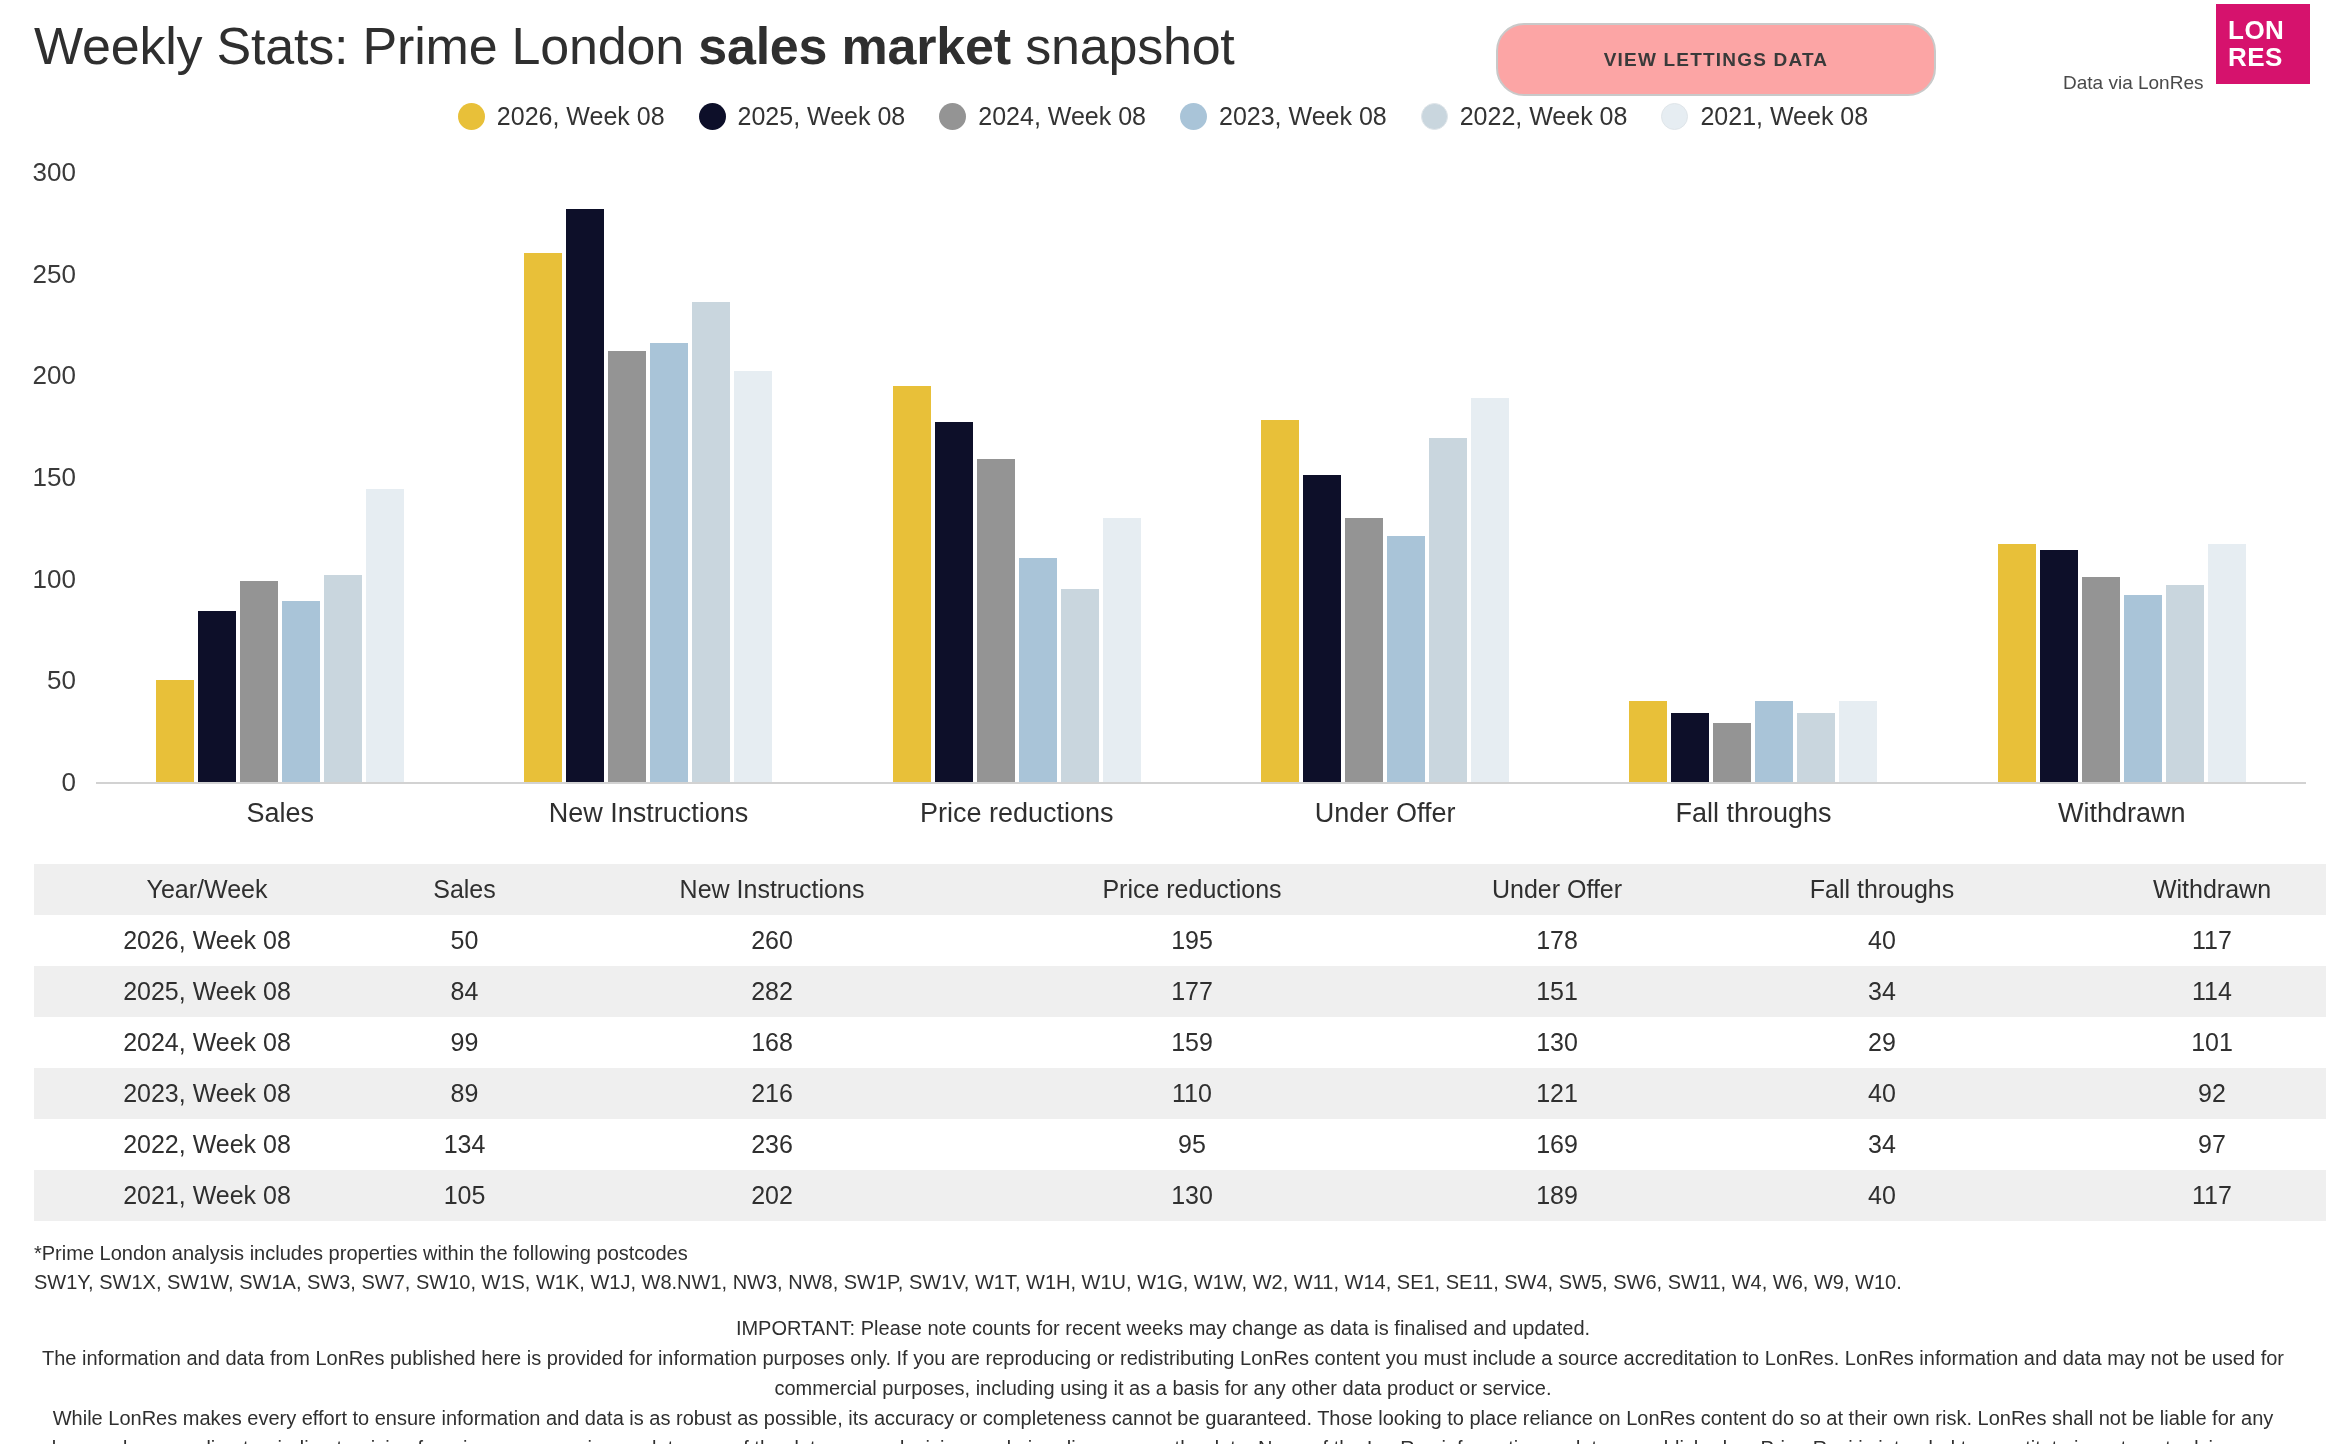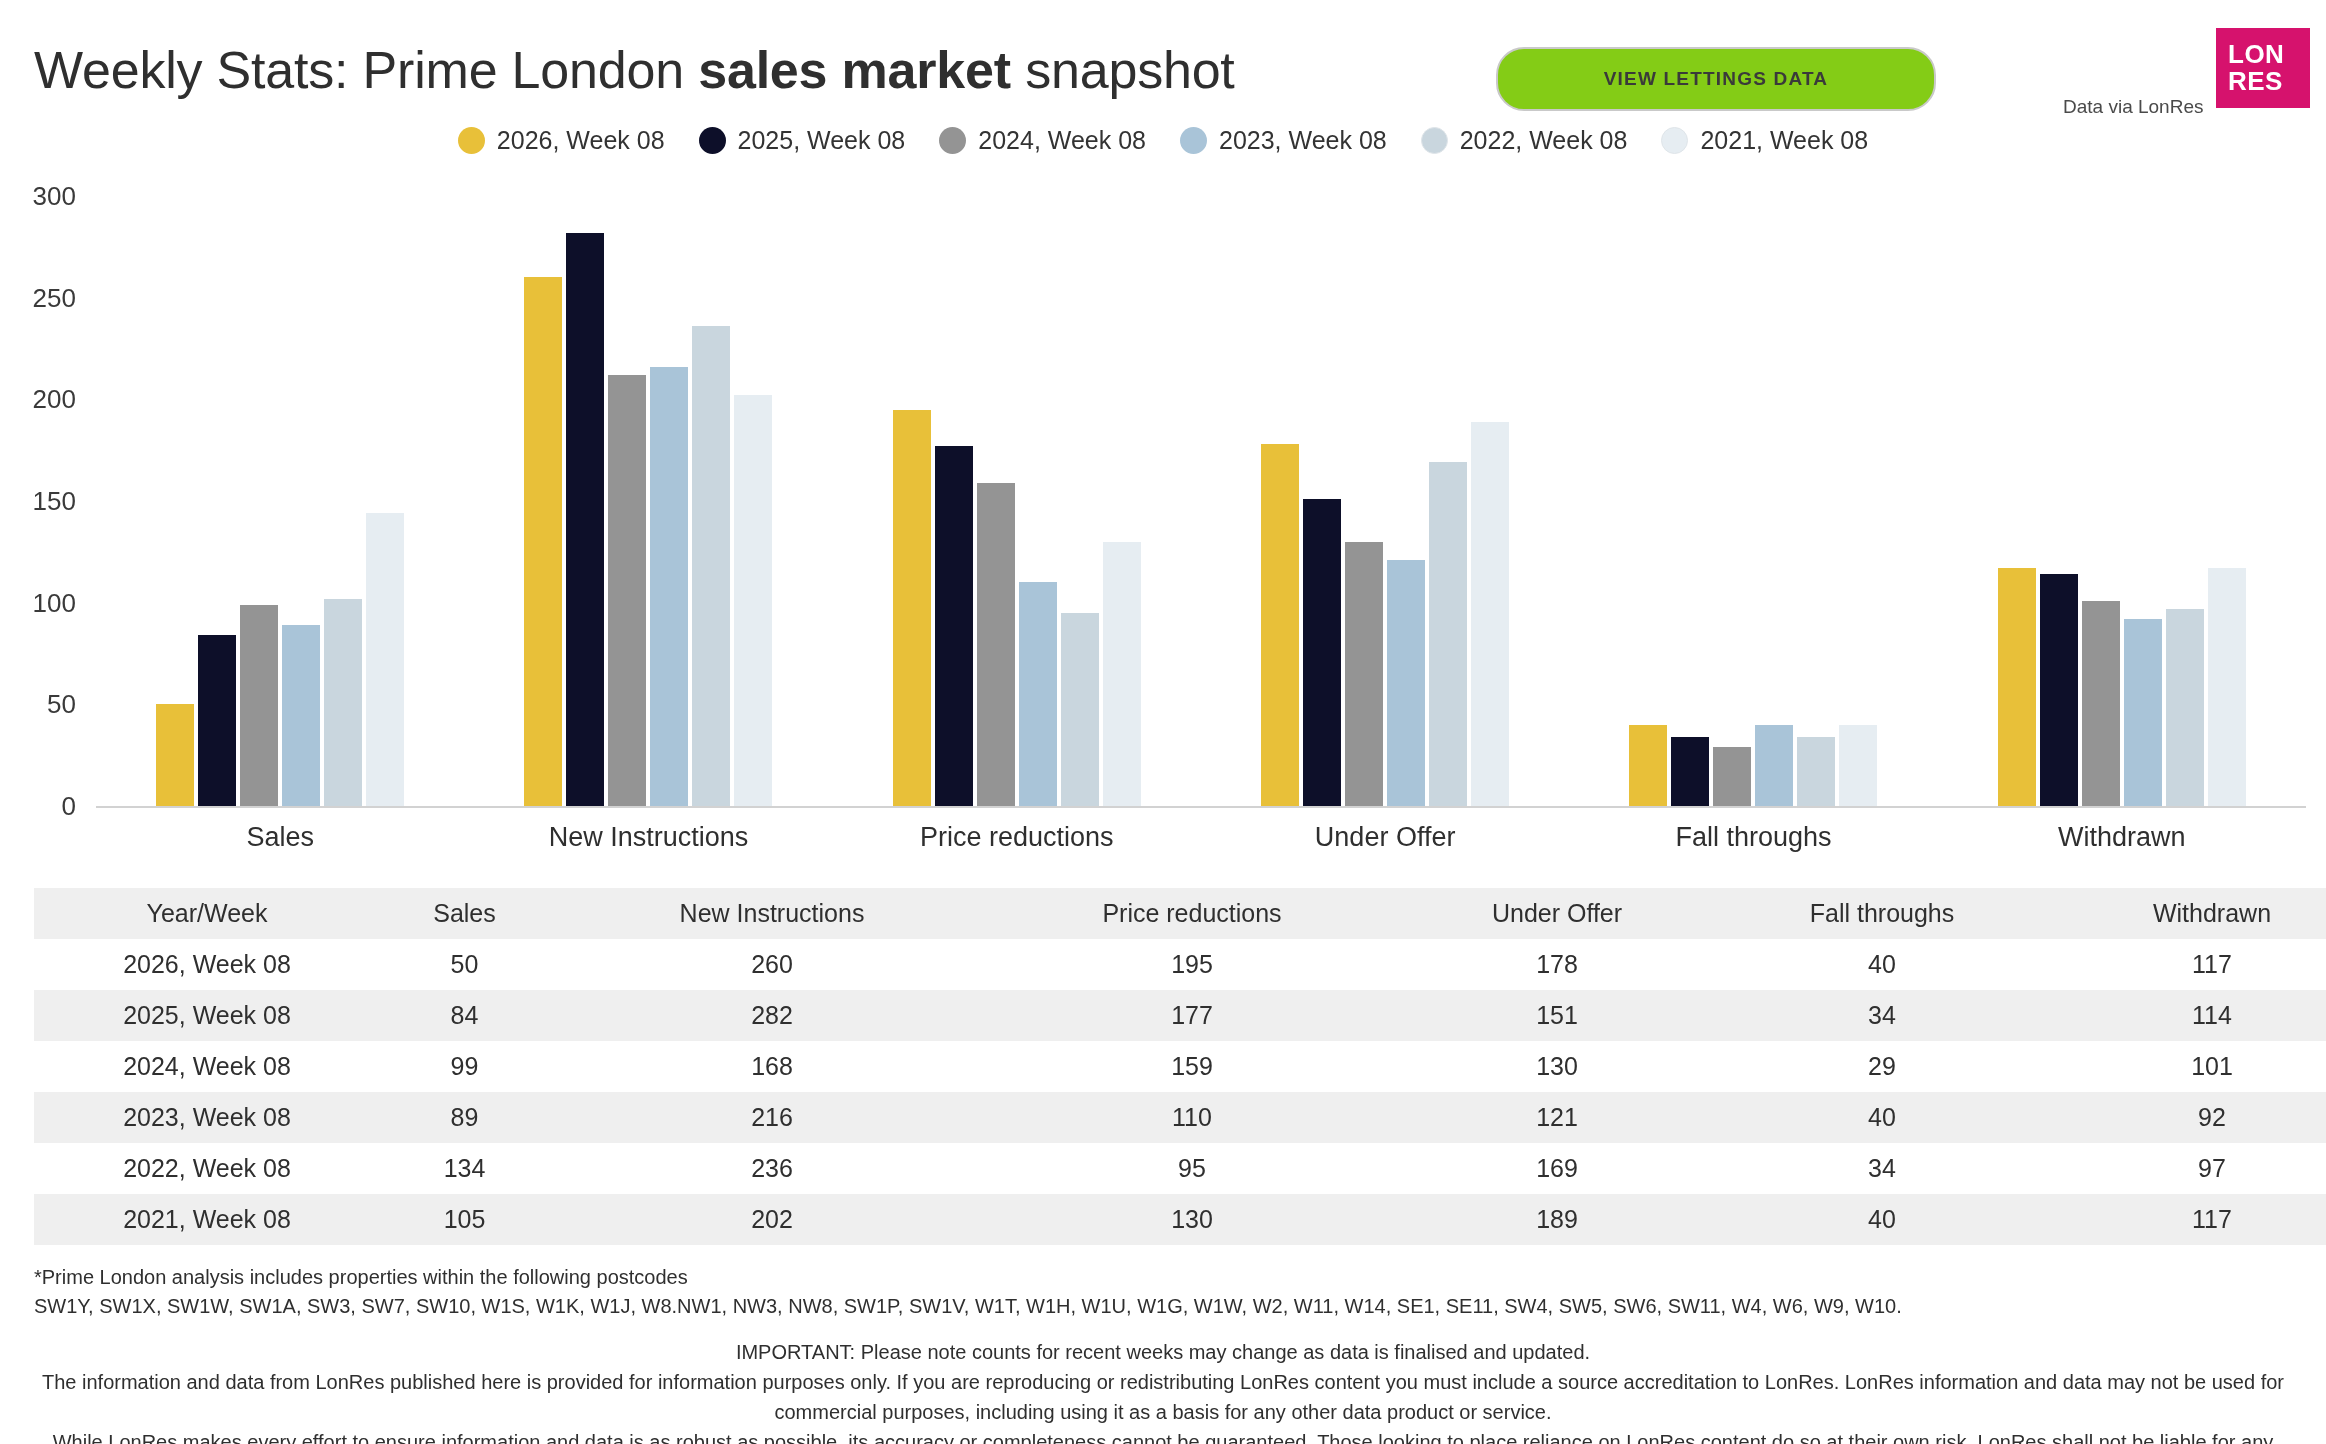--- a/index.html
+++ b/index.html
@@ -17,39 +17,38 @@
     background: #ffffff;
   }
 
   
   .header {
     position: relative;
     height: 92px;
     padding: 0 34px;
     display: flex;
     align-items: center;
-    margin-top: 24px;
   }
   .title {
     font-size: 52px;
     font-weight: 400;
     color: #2f2f2f;
     white-space: nowrap;
     letter-spacing: -0.2px;
   }
   .title b { font-weight: 700; }
   .lettings-btn {
     position: absolute;
     left: 1496px;
     top: 23px;
     width: 440px;
-    height: 64px;
+    height: 73px;
     border: 2px solid #c9c9c9;
     border-radius: 28px;
-    background: #84cc16;
+    background: #fca5a5;
     color: #3a3a3a;
     font-size: 19px;
     font-weight: 700;
     letter-spacing: 1.2px;
     display: flex;
     align-items: center;
     justify-content: center;
     cursor: pointer;
   }
   .via {

